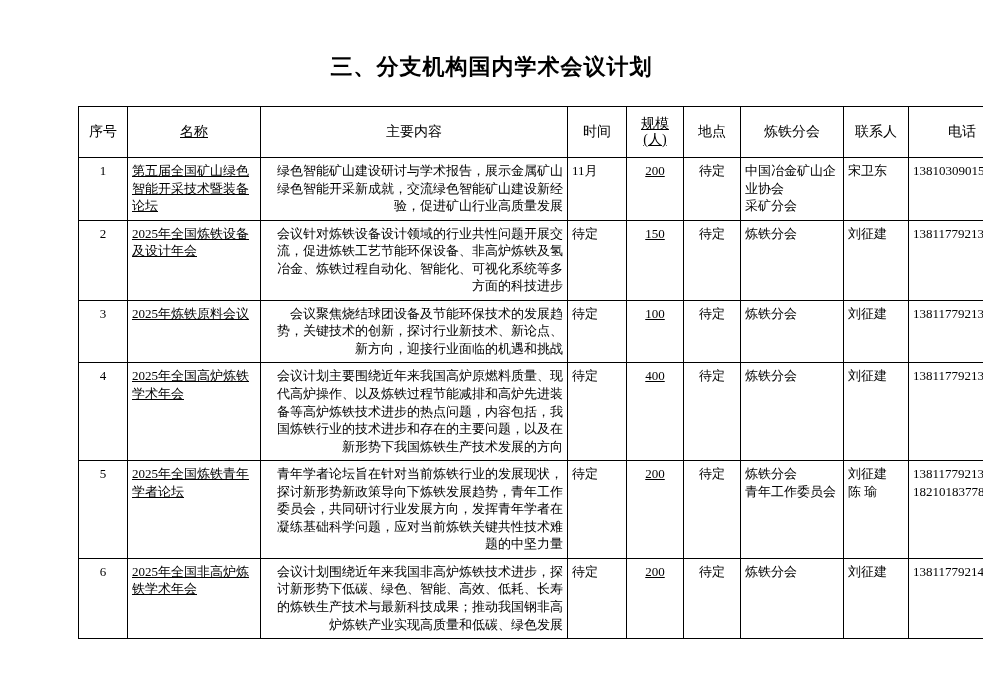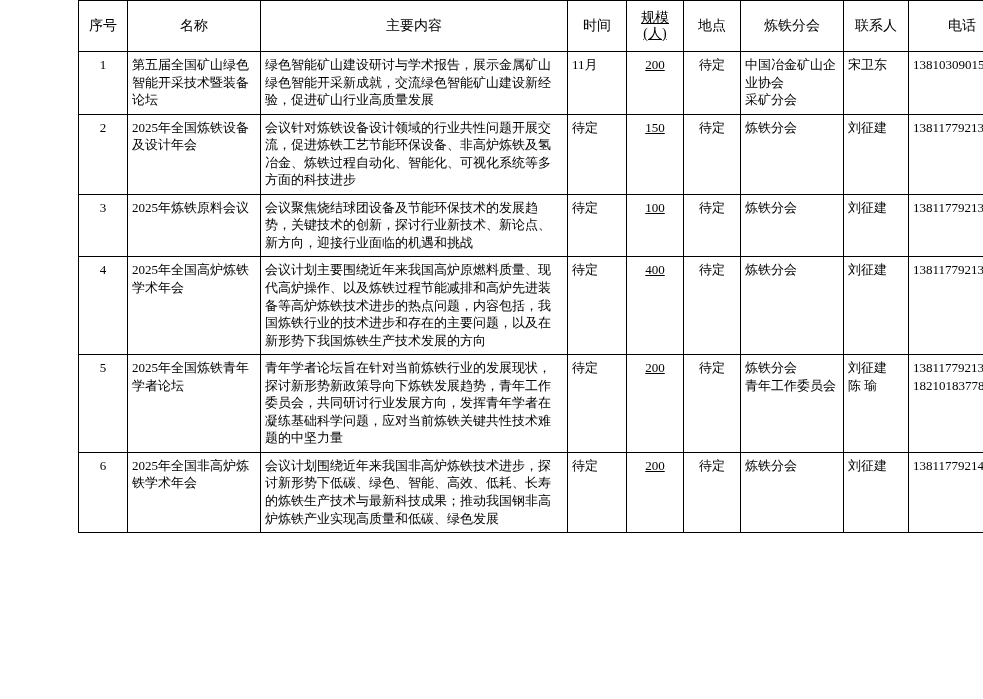--- a/index.html
+++ b/index.html
@@ -45,22 +45,22 @@
     font-weight: normal;
   }
   table.plan thead th {
     text-align: center;
     vertical-align: middle;
     padding: 8px 3px;
     font-size: 14px;
     height: 34px;
   }
   .c-no    { width: 42px;  text-align: center; }
-  .c-name  { width: 126px; }
-  .c-main  { width: 300px; }
+  .c-name  { width: 126px; text-decoration: underline; }
+  .c-main  { width: 300px; text-align: right; }
   .c-time  { width: 52px;  text-align: left; }
   .c-scale { width: 50px;  text-align: center; text-decoration: underline; }
   .c-place { width: 50px;  text-align: center; }
   .c-org   { width: 96px; }
   .c-contact { width: 58px; }
   .c-phone { width: 100px; }
 
   td.c-no { padding-top: 5px; }
   td.c-time, td.c-scale, td.c-place { padding-top: 5px; }
 
@@ -69,20 +69,21 @@
   }
   .cell-text {
     white-space: pre-line;
   }
 </style>
 </head>
 <body>
 
 <div class="page">
 
+  <div class="doc-title">三、分支机构国内学术会议计划</div>
 
   <table class="plan">
     <thead>
       <tr>
         <th class="c-no">序号</th>
         <th class="c-name">名称</th>
         <th class="c-main">主要内容</th>
         <th class="c-time">时间</th>
         <th class="c-scale cell-text two-line">规模
 (人)</th>

